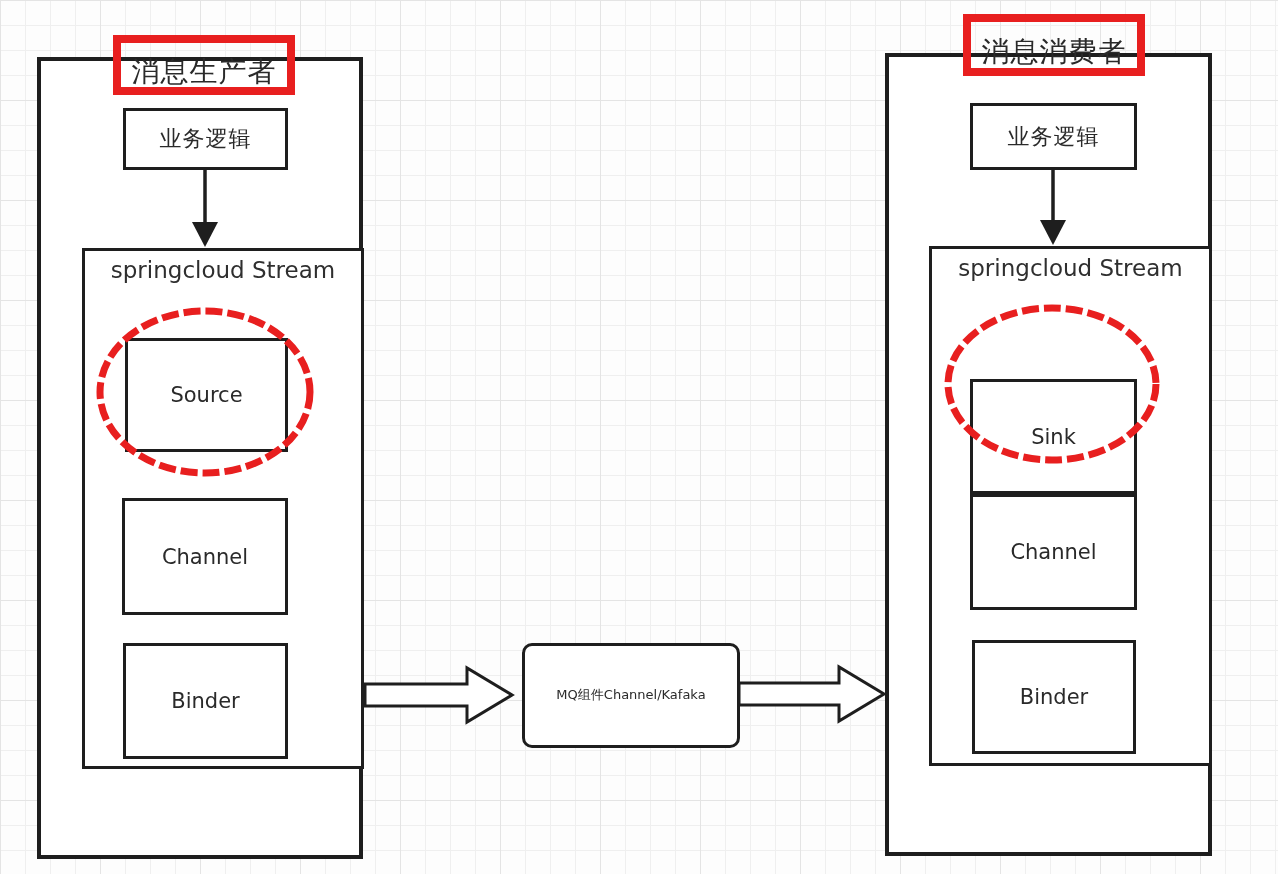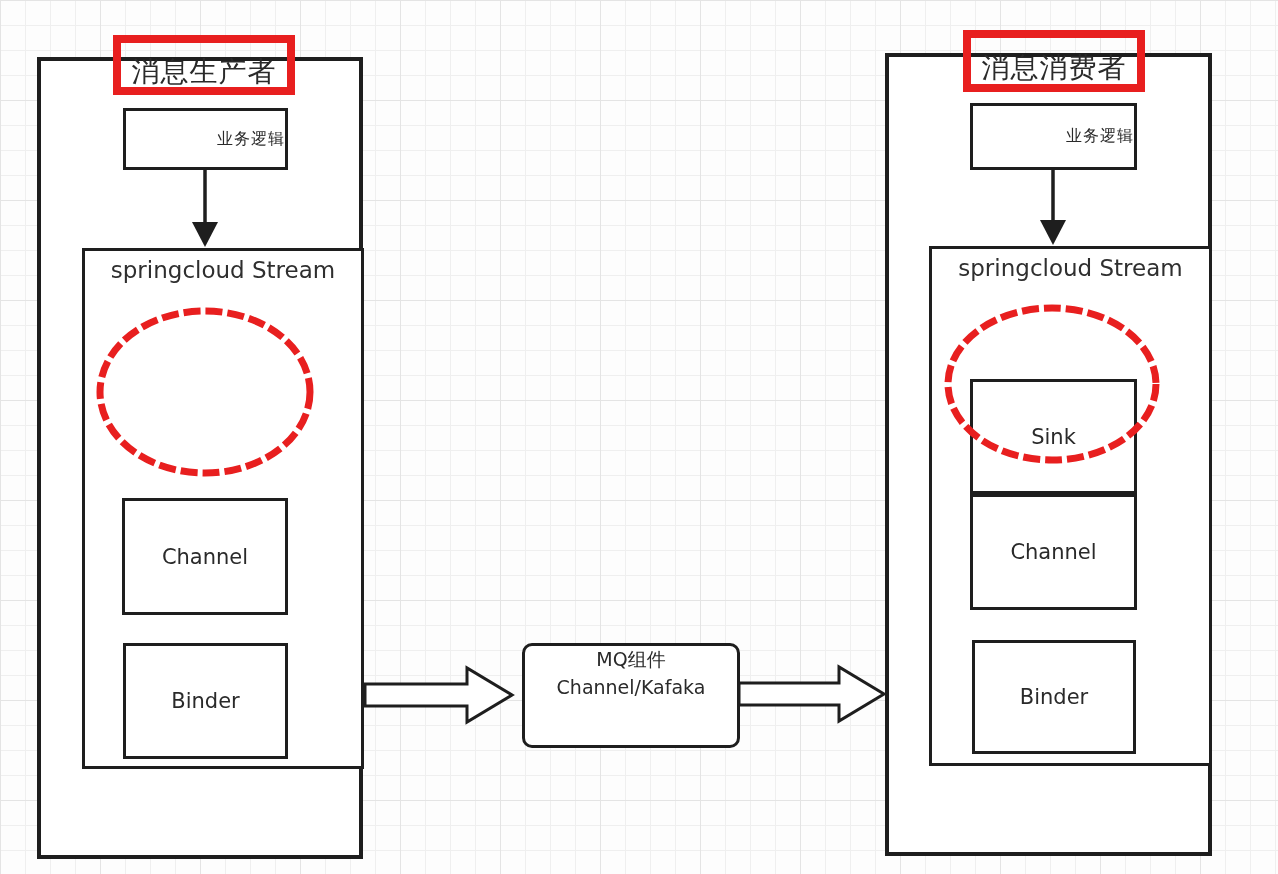--- a/index.html
+++ b/index.html
@@ -41,46 +41,46 @@
     display: flex;
     align-items: center;
     justify-content: center;
   }
   .title-text {
     font-size: 28px;
     color: #2a2a2a;
     letter-spacing: 1px;
     white-space: nowrap;
   }
-  .biz-box { font-size: 16px; letter-spacing: 1px; justify-content: flex-end; }
+  .biz-box { font-size: 22px; letter-spacing: 1px; }
   .stream-container {
     position: absolute;
     background: #ffffff;
     border: 3px solid #1e1e1e;
     margin-left: 19px;
   }
   .stream-label {
     position: absolute;
     top: 6px; left: 0; right: 0;
     text-align: center;
     font-size: 23px;
     color: #2f2f2f;
   }
   .component-box { font-size: 21px; }
   .mq-box {
     position: absolute;
     background: #ffffff;
     border: 3px solid #1e1e1e;
     border-radius: 10px;
     display: flex;
-    flex-direction: column;
+    flex-direction: row;
     align-items: center;
-    justify-content: flex-start;
+    justify-content: center;
     color: #2a2a2a;
-    font-size: 19px;
+    font-size: 13px;
     line-height: 1.45;
     text-align: center;
   }
   svg { display: block; }
 </style>
 </head>
 <body>
 
 <div class="canvas">
 
@@ -96,20 +96,23 @@
 
   <svg class="abs" style="left:189px; top:170px;" width="32" height="78">
     <line x1="16" y1="0" x2="16" y2="56" stroke="#1e1e1e" stroke-width="3.5"></line>
     <polygon points="3,52 29,52 16,77" fill="#1e1e1e"></polygon>
   </svg>
 
   <div class="stream-container" style="left:63px; top:248px; width:282px; height:521px;">
     <div class="stream-label">springcloud Stream</div>
   </div>
 
+  <div class="box component-box" style="left:125px; top:338px; width:163px; height:114px;">
+    <span>Source</span>
+  </div>
 
   <svg class="abs" style="left:90px; top:302px;" width="230" height="180">
     <ellipse cx="115" cy="90" rx="105" ry="81" fill="none" stroke="#e81f1f" stroke-width="7" stroke-dasharray="17 5"></ellipse>
   </svg>
 
   <div class="box component-box" style="left:122px; top:498px; width:166px; height:117px;">
     <span>Channel</span>
   </div>
 
   <div class="box component-box" style="left:123px; top:643px; width:165px; height:116px;">
@@ -124,21 +127,21 @@
     <span>MQ组件</span>
     <span>Channel/Kafaka</span>
   </div>
 
   <svg class="abs" style="left:737px; top:664px;" width="150" height="60">
     <polygon points="2,19 102,19 102,3 147,30 102,57 102,41 2,41" fill="#ffffff" stroke="#1e1e1e" stroke-width="3" stroke-linejoin="miter"></polygon>
   </svg>
 
   <div class="outer-box" style="left:885px; top:53px; width:327px; height:803px;"></div>
 
-  <div class="red-rect" style="left:963px; top:30px; width:182px; height:62px; padding-top:14px;text-align:center;">
+  <div class="red-rect" style="left:963px; top:14px; width:182px; height:62px; padding-top:14px;text-align:center;">
     <span class="title-text">消息消费者</span>
   </div>
 
   <div class="box biz-box" style="left:970px; top:103px; width:167px; height:67px;">
     <span>业务逻辑</span>
   </div>
 
   <svg class="abs" style="left:1037px; top:170px;" width="32" height="76">
     <line x1="16" y1="0" x2="16" y2="54" stroke="#1e1e1e" stroke-width="3.5"></line>
     <polygon points="3,50 29,50 16,75" fill="#1e1e1e"></polygon>

